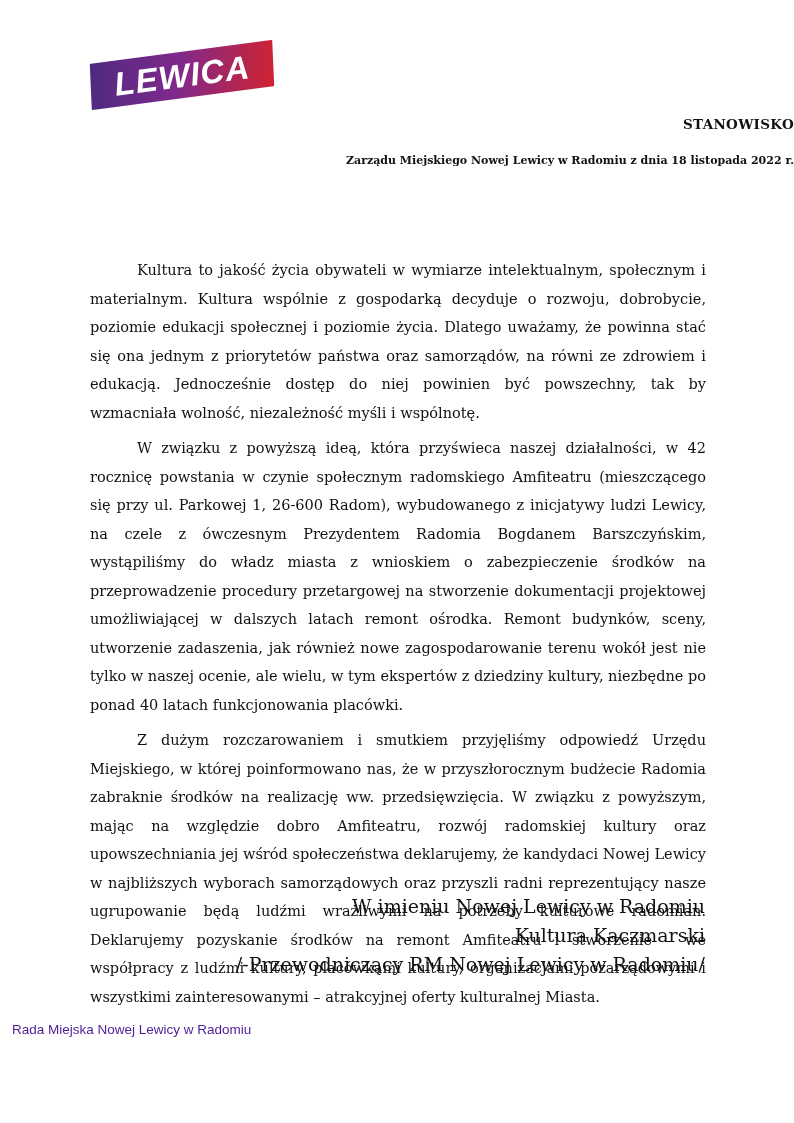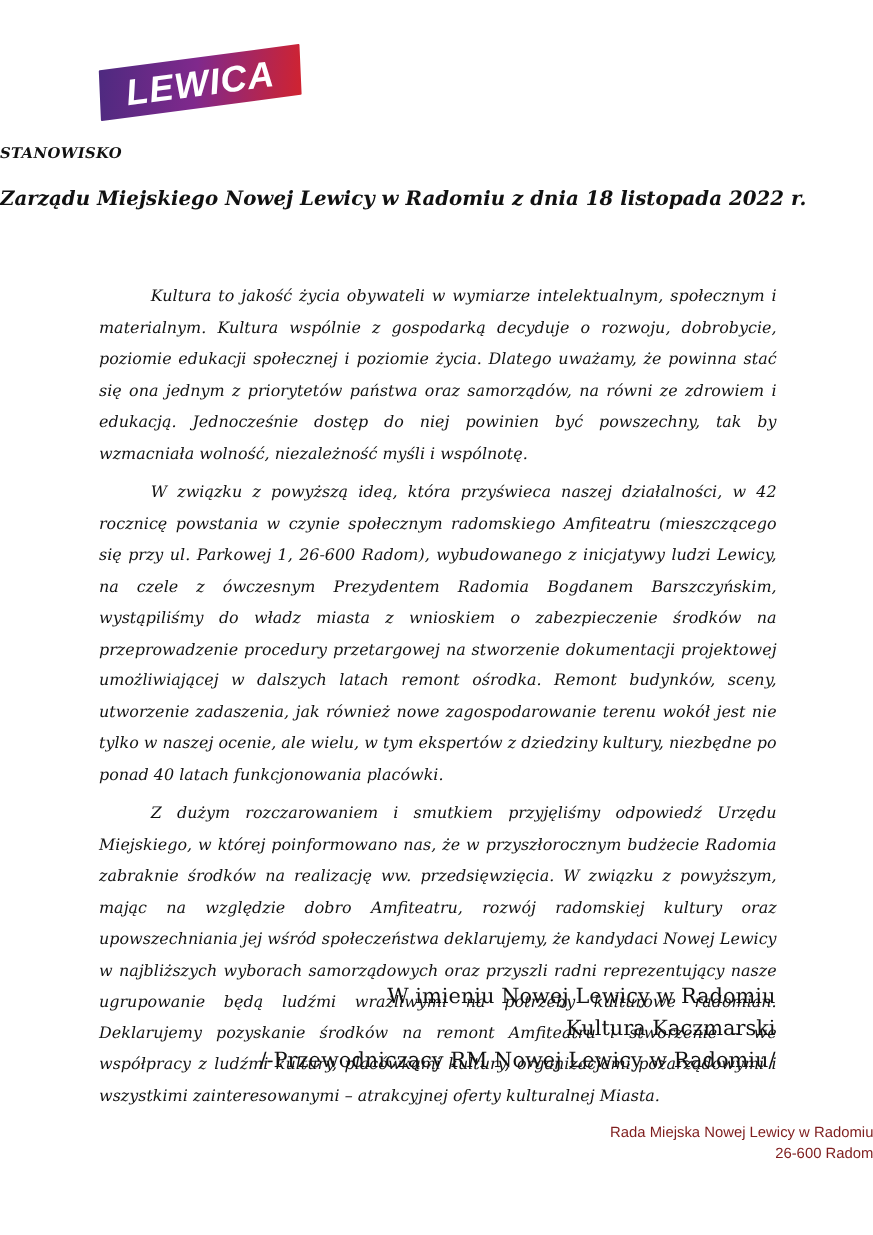--- a/index.html
+++ b/index.html
@@ -47,51 +47,49 @@
     color: #ffffff;
     line-height: 1;
     user-select: none;
   }
 
   
   .header {
     position: absolute;
     left: 0;
     right: 0;
-    top: 132px;
-    text-align: left;
-    font-style: italic;
+    top: 116px;
+    text-align: right;
   }
   .header .t1 {
     font-size: 13.5px;
     font-weight: bold;
     letter-spacing: 0.3px;
     margin-bottom: 22px;
   }
   .header .t2 {
-    font-size: 18px;
+    font-size: 11px;
     font-weight: bold;
     margin-bottom: 23px;
   }
   .header .t3 {
     font-size: 14.5px;
     font-weight: bold;
     white-space: pre-wrap;
   }
 
   
   .bodytext {
     position: absolute;
     left: 90px;
     top: 256px;
     width: 616px;
     font-size: 14.5px;
     line-height: 28.5px;
     text-align: justify;
-    font-style: italic;
   }
   .bodytext p {
     margin: 0 0 7px 0;
     text-indent: 47px;
   }
 
   
   .signature {
     position: absolute;
     right: 89px;
@@ -100,28 +98,28 @@
     font-size: 19px;
     line-height: 29px;
     margin-top: 28px;
   }
   .signature .sig-role {
   }
 
   
   .footer {
     position: absolute;
-    left: 0;
+    left: 12px;
     right: 0;
     top: 1020px;
-    text-align: right;
+    text-align: left;
     font-family: "Liberation Sans", sans-serif;
     font-size: 13.5px;
     line-height: 19px;
-    color: #7f1d1d;
+    color: #4c1d95;
   }
 </style>
 </head>
 <body>
 
 <div class="page">
 
   <div class="logo-wrap">
     <div class="logo-band">
       <span>LEWICA</span>
@@ -140,16 +138,15 @@
   </div>
 
   <div class="signature">
     <div>W imieniu Nowej Lewicy w Radomiu</div>
     <div>Kultura Kaczmarski</div>
     <div class="sig-role">/-Przewodniczący RM Nowej Lewicy w Radomiu/</div>
   </div>
 
   <div class="footer">
     <div>Rada Miejska Nowej Lewicy w Radomiu</div>
-    <div>26-600 Radom</div>
   </div>
 
 </div>
 
 </body></html>

